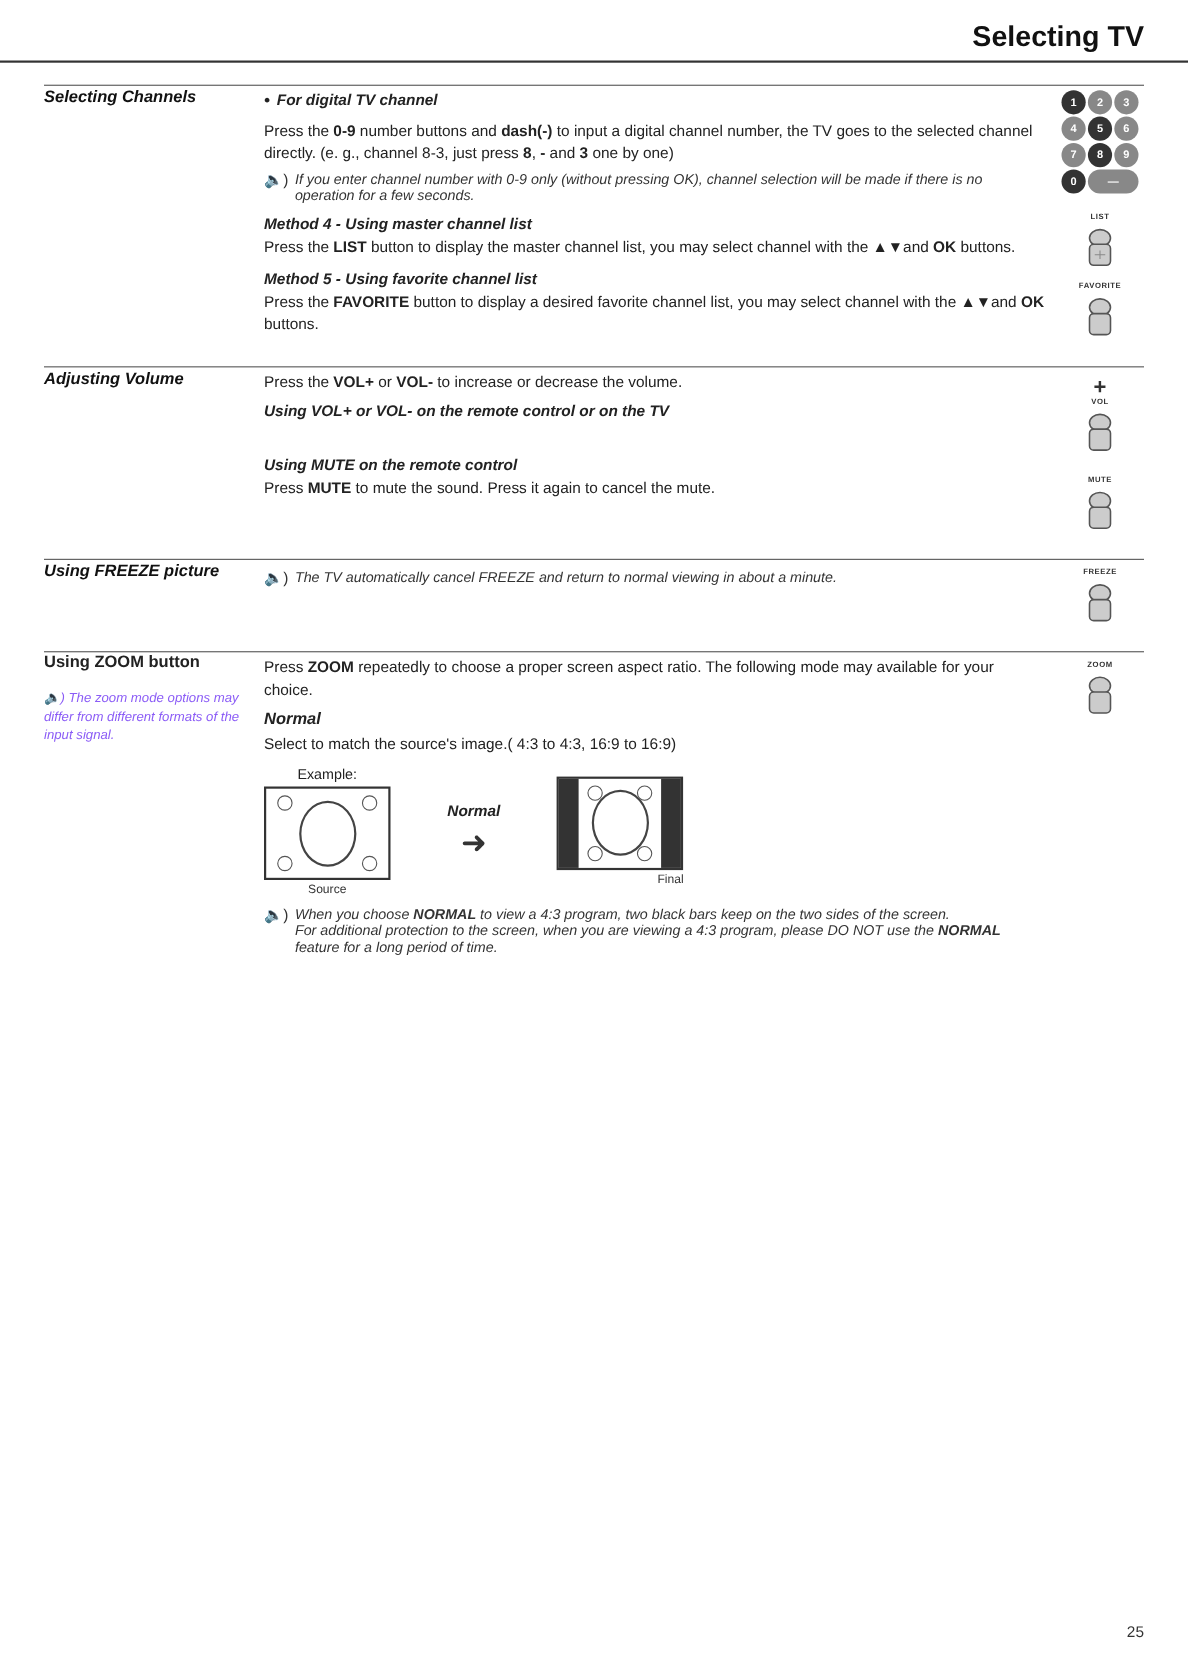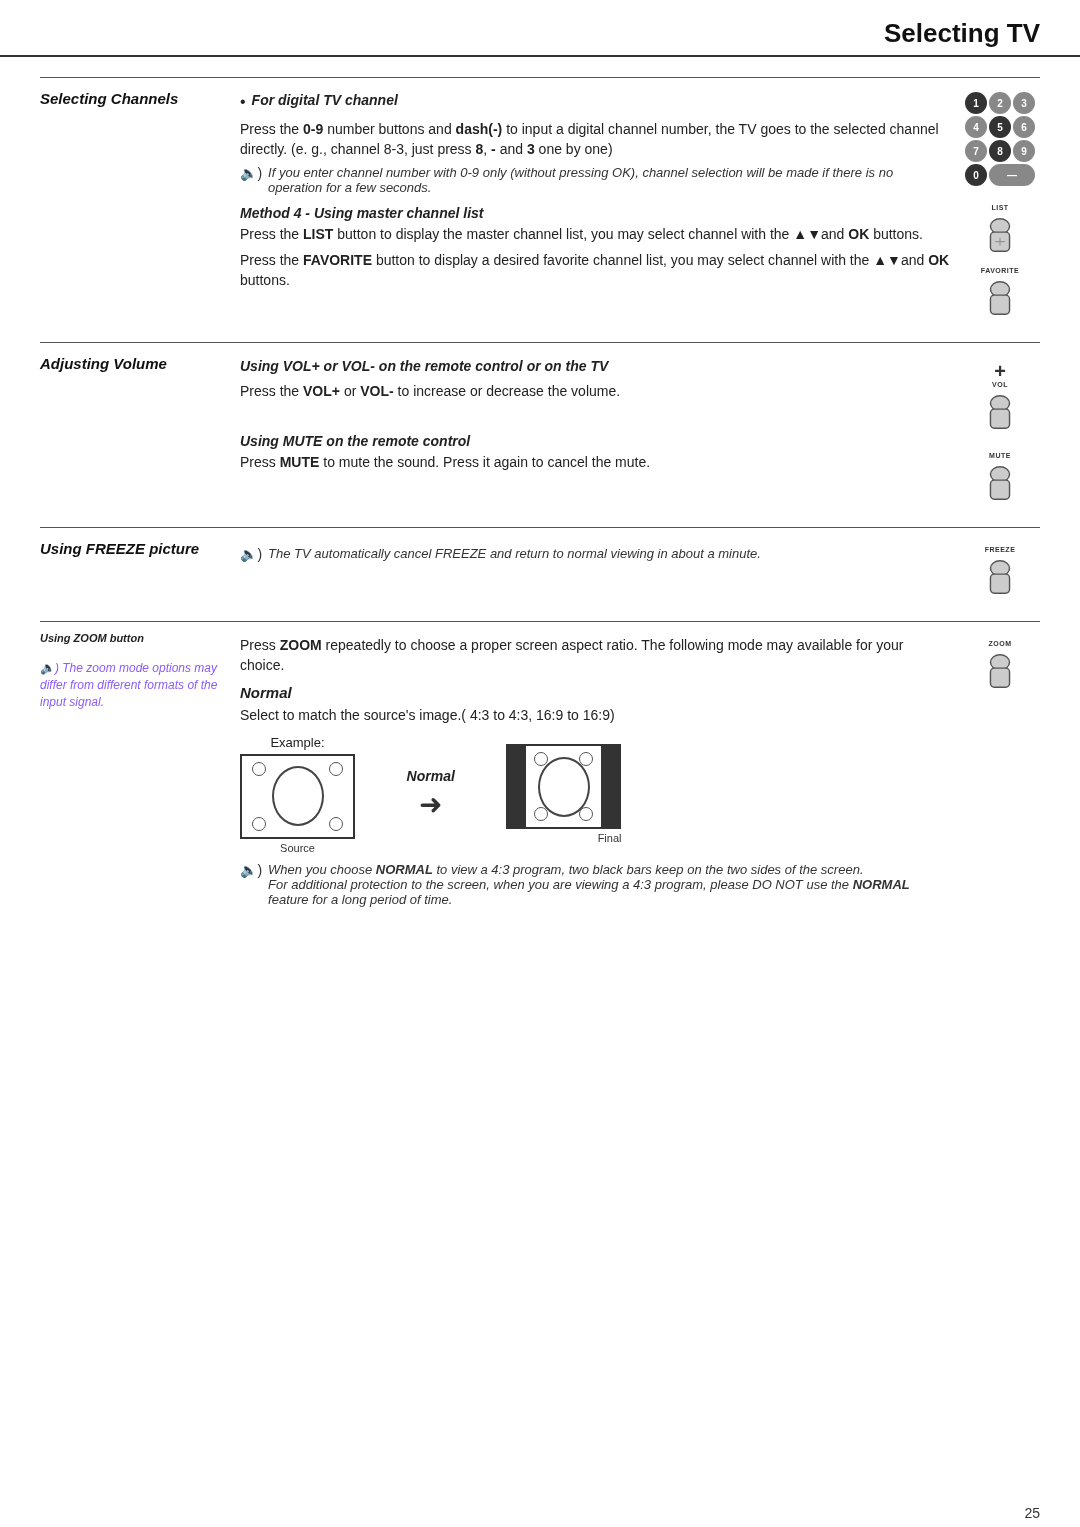--- a/index.html
+++ b/index.html
@@ -28,21 +28,20 @@
     .main-content {
       padding: 10px 40px 30px 40px;
     }
 
     
     .section-row {
       display: flex;
       flex-direction: row;
       align-items: flex-start;
       border-top: 1.5px solid #555;
-      padding-top: 10px;
       margin-top: 10px;
       padding-bottom: 14px;
     }
 
     .section-label {
       width: 200px;
       min-width: 200px;
       font-style: italic;
       font-weight: bold;
       font-size: 15px;
@@ -147,23 +146,22 @@
 
     p { margin: 3px 0 5px 0; line-height: 1.45; }
 
     
     .zoom-section-label {
       width: 200px;
       min-width: 200px;
     }
 
     .zoom-label-main {
-      font-style: italic;
-      font-weight: bold;
-      font-size: 11px;
+      font-weight: bold;
+      font-size: 15px;
       margin-bottom: 16px;
     }
 
     .zoom-note {
       font-style: italic;
       font-size: 12px;
       color: #8b5cf6;
       line-height: 1.4;
       margin-top: 8px;
     }
@@ -212,21 +210,21 @@
 
     .normal-label {
       font-style: italic;
       font-weight: bold;
       font-size: 15px;
       margin-bottom: 4px;
     }
 
     .page-number {
       position: absolute;
-      bottom: 6px;
+      bottom: 36px;
       right: 40px;
       font-size: 14px;
       color: #333;
     }
 
   </style>
 </head>
 <body>
 
 <div class="page-header">
@@ -247,20 +245,21 @@
       </div>
       <p>Press the <strong>0-9</strong> number buttons and <strong>dash(-)</strong> to input a digital channel number, the TV goes to the selected channel directly. (e. g., channel 8-3, just press <strong>8</strong>, <strong>-</strong> and <strong>3</strong> one by one)</p>
       <div class="note">
         <span class="note-icon">🔈)</span>
         <span><em>If you enter channel number with 0-9 only (without pressing OK), channel selection will be made if there is no operation for a few seconds.</em></span>
       </div>
 
       <div class="method-title">Method 4 - Using master channel list</div>
       <p>Press the <strong>LIST</strong> button to display the master channel list, you may select channel with the ▲▼and <strong>OK</strong> buttons.</p>
 
+      <div class="method-title">Method 5 - Using favorite channel list</div>
       <p>Press the <strong>FAVORITE</strong> button to display a desired favorite channel list, you may select channel with the ▲▼and <strong>OK</strong> buttons.</p>
     </div>
 
     <div class="section-icon">
 
       <div class="numpad">
         <div class="numpad-btn dark">1</div>
         <div class="numpad-btn light">2</div>
         <div class="numpad-btn light">3</div>
         <div class="numpad-btn light">4</div>
@@ -291,22 +290,22 @@
         </svg>
       </div>
     </div>
   </div>
 
   <div class="section-row">
     <div class="section-label">
       <span>Adjusting Volume</span>
     </div>
     <div class="section-content">
+      <p>Press the <strong>VOL+</strong> or <strong>VOL-</strong> to increase or decrease the volume.</p>
       <p><em><strong>Using VOL+ or VOL- on the remote control or on the TV</strong></em></p>
-      <p>Press the <strong>VOL+</strong> or <strong>VOL-</strong> to increase or decrease the volume.</p>
       <br>
       <div class="method-title">Using MUTE on the remote control</div>
       <p>Press <strong>MUTE</strong> to mute the sound. Press it again to cancel the mute.</p>
     </div>
     <div class="section-icon">
 
       <div class="hand-icon">
         <div style="font-size:20px;font-weight:bold;line-height:1;text-align:center;">+</div>
         <span class="label-top">VOL</span>
         <svg class="hand-svg" viewBox="0 0 36 44">

